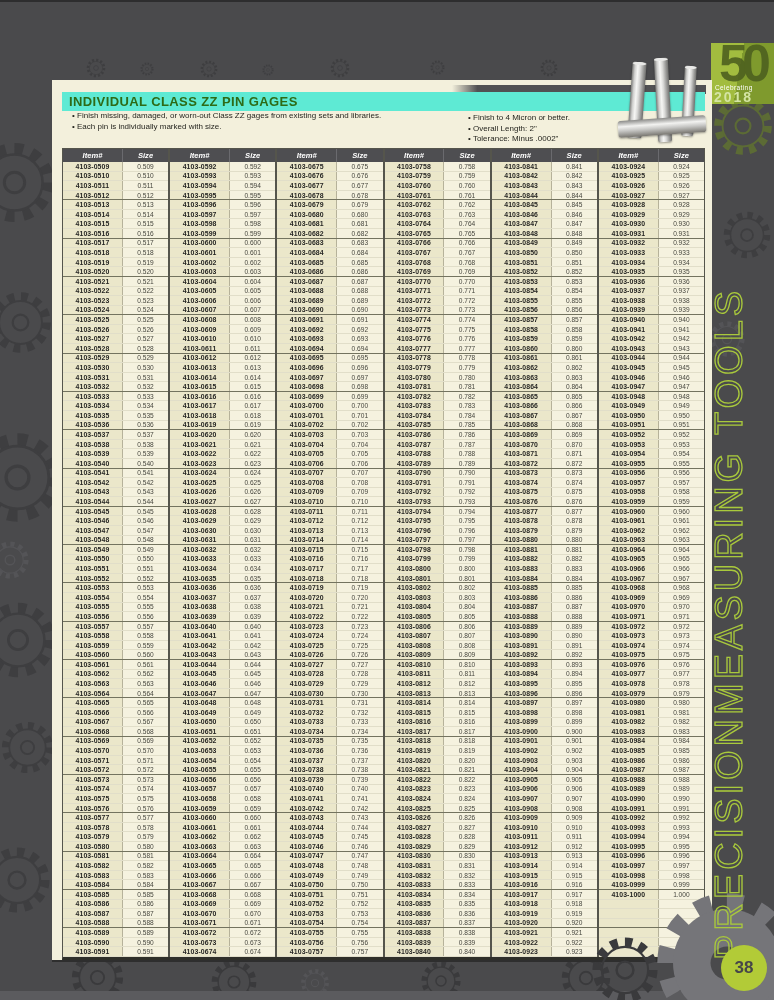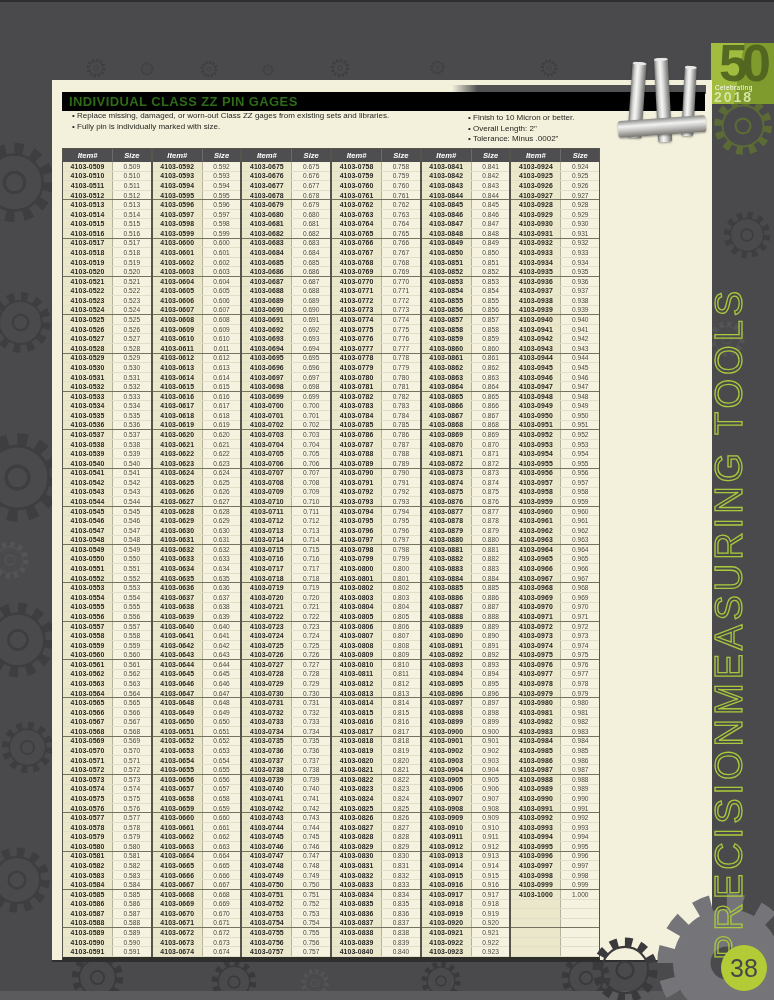--- a/index.html
+++ b/index.html
@@ -27,32 +27,32 @@
              color:#4e611f; letter-spacing:-6px; opacity:.9; }
   .logo-celebrating { position:absolute; bottom:13px; left:4px; font-size:6.5px; color:#fff; letter-spacing:.4px; }
   .logo-year { position:absolute; bottom:-1px; left:3px; font-size:14px; font-weight:bold;
                color:#d4e4a4; letter-spacing:2px; }
 
   
   .panel { position:absolute; left:52px; top:80px; width:660px; height:882px;
            background:#f3f0dc; z-index:2; border-bottom:2px solid #2e2e2e; }
   .photo-shadow { position:absolute; left:400px; top:5px; width:254px; height:9px;
                   background:linear-gradient(90deg,rgba(81,81,83,0),#515153 10%); }
-  .section-bar { position:absolute; left:10px; top:12px; width:643px; height:19px; background:#000000;
+  .section-bar { position:absolute; left:10px; top:12px; width:643px; height:19px; background:#5eead4;
                  display:flex; align-items:center; padding-left:7px; }
   .section-bar span { font-size:13px; font-weight:bold; color:#2e6b17; letter-spacing:.4px; }
   .bullets { position:absolute; left:0; top:31px; width:660px; }
   .bullets ul { list-style:none; }
   .bullets li { font-size:8px; color:#262620; line-height:10.6px; white-space:nowrap; }
   .bullets li::before { content:"•  "; }
   .b-left  { position:absolute; left:20px; top:0; }
   .b-right { position:absolute; left:416px; top:2px; }
 
   
-  .ptable { position:absolute; left:10px; top:68px; width:538px; display:flex;
+  .ptable { position:absolute; left:10px; top:68px; width:643px; display:flex;
             border:1px solid #55554c; border-bottom:3px solid #2f2f29; background:#f5f2df; }
   .pair { flex:1 1 0; border-left:2px solid #55554c; min-width:0; }
   .pair:first-child { border-left:none; }
   .thead { display:flex; height:13px; background:#4e4e51; }
   .c { display:flex; align-items:center; justify-content:center; overflow:hidden; }
   .c.it { width:56%; }
   .c.sz { width:44%; border-left:1px solid #b6b29a; }
   .th { font-size:7.6px; font-weight:bold; font-style:italic; color:#ffffff; }
   .th.sz { border-left:1px solid #6a6a6e; }
   .trow { display:flex; height:9.59px; border-bottom:1px solid rgba(125,120,90,.16); }
@@ -79,21 +79,21 @@
                transform:rotate(-90deg); transform-origin:0 0; z-index:4;
                font-size:38px; line-height:58px; letter-spacing:4px; white-space:nowrap;
                color:#a9c93c; font-weight:bold; }
   @supports (-webkit-text-stroke: 1px black) {
     .side-text { color:transparent; -webkit-text-stroke:1.3px #a9c93c; font-weight:normal; }
   }
 
   
   .page-circle { position:absolute; left:721px; top:945px; width:46px; height:46px; border-radius:50%;
                  background:#b2cb37; z-index:6; display:flex; align-items:center; justify-content:center; }
-  .page-circle span { font-size:25px; font-weight:normal; color:#464649; }
+  .page-circle span { font-size:17px; font-weight:bold; color:#464649; }
 
   .footer-strip { position:absolute; left:0; top:991px; width:774px; height:9px; background:#5b5b5e; z-index:1; }
 </style>
 </head>
 <body>
 
 <svg width="0" height="0" style="position:absolute" aria-hidden="true">
   <defs>
     <symbol id="gear" viewBox="0 0 100 100">
       <circle cx="50" cy="50" r="40" fill="none" stroke="currentColor" stroke-width="13" stroke-dasharray="10.5 10.4"></circle>
@@ -192,25 +192,25 @@
     <div class="logo-year">2018</div>
   </div>
 
   <div class="panel">
     <div class="photo-shadow"></div>
     <div class="section-bar">
       <span>INDIVIDUAL CLASS ZZ PIN GAGES</span>
     </div>
     <div class="bullets">
       <ul class="b-left">
-        <li>Replace missing, damaged, or worn-out Class ZZ gages from existing sets and libraries.</li>
-        <li>Fully pin is individually marked with size.</li>
+        <li>Finish missing, damaged, or worn-out Class ZZ gages from existing sets and libraries.</li>
+        <li>Each pin is individually marked with size.</li>
       </ul>
       <ul class="b-right">
-        <li>Finish to 10 Micron or better.</li>
+        <li>Finish to 4 Micron or better.</li>
         <li>Overall Length: 2"</li>
         <li>Tolerance: Minus .0002"</li>
       </ul>
     </div>
 
     <div class="ptable">
       <div class="pair">
         <div class="thead">
           <span class="c it th">Item#</span>
           <span class="c sz th">Size</span>

